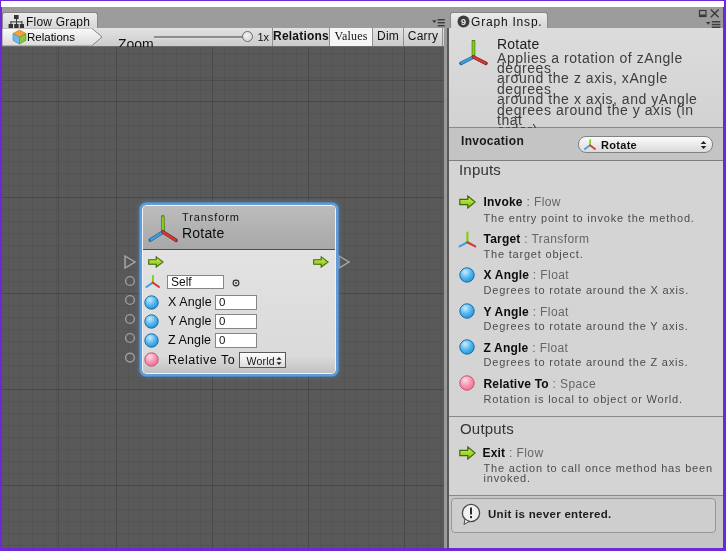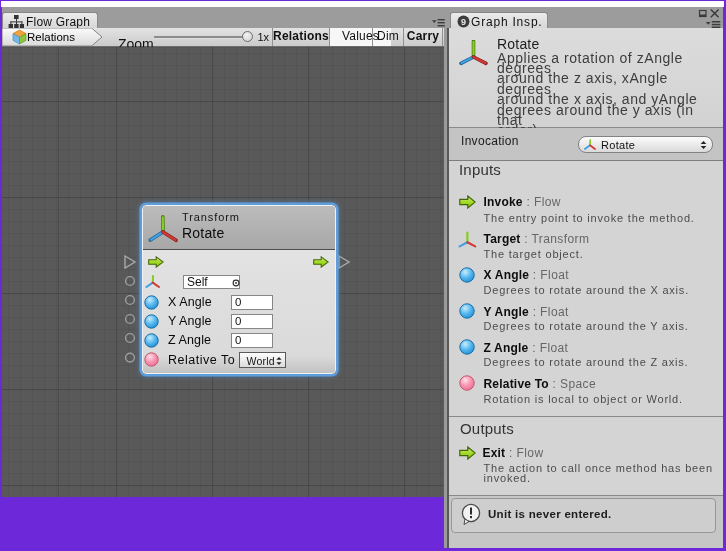--- a/index.html
+++ b/index.html
@@ -8,45 +8,45 @@
 #white{left:1px;top:1px;width:723px;height:6px;background:#fff;}
 #tabbar{left:2px;top:7px;width:721px;height:21px;background:#9c9c9c;}
 .tab{position:absolute;top:5px;height:16px;background:linear-gradient(#ececec,#d6d6d6);border:1px solid #888;border-bottom:none;border-radius:3px 3px 0 0;box-sizing:border-box;font-size:12px;color:#111;}
 #tabL{left:0px;width:96px;}
 #tabR{left:448px;width:98px;}
 .tabtxt{position:absolute;top:1.5px;white-space:nowrap;letter-spacing:0.2px;}
 
 #toolbar{left:2px;top:28px;width:442px;height:18px;background:linear-gradient(#e3e3e3,#cbcbcb);border-bottom:1px solid #6e6e6e;}
 #toolbar .btn{position:absolute;top:0;height:18px;box-sizing:border-box;border-left:1px solid #909090;font-size:12px;color:#111;text-align:center;line-height:17px;letter-spacing:0.2px;}
 
-#canvas{left:2px;top:47px;width:442px;height:450px;background-color:#595959;
+#canvas{left:2px;top:47px;width:442px;height:501px;background-color:#595959;
  background-image:
   repeating-linear-gradient(to right, rgba(0,0,0,0.13) 0 1px, transparent 1px 96px),
   repeating-linear-gradient(to bottom, rgba(0,0,0,0.13) 0 1px, transparent 1px 96px),
   repeating-linear-gradient(to right, rgba(0,0,0,0.055) 0 1px, transparent 1px 12px),
   repeating-linear-gradient(to bottom, rgba(0,0,0,0.055) 0 1px, transparent 1px 12px);
  background-position: 114px 54px, 114px 54px, 6px 6px, 6px 6px;}
 #split{left:444px;top:28px;width:5px;height:520px;background:linear-gradient(to right,#9a9a9a 0 3px,#585858 3px 5px);}
 
 #rp{left:449px;top:28px;width:274px;height:520px;background:#c6c6c6;font-size:12px;color:#222;}
 .sec{position:absolute;left:0;width:274px;background:#d4d4d4;border-bottom:1px solid #8a8a8a;box-sizing:border-box;}
 #secDesc{top:0;height:100px;background:linear-gradient(#dcdcdc,#d2d2d2);}
-#secInv{top:100px;height:33px;background:#c4c4c4;border-bottom:1px solid #7e7e7e;}
+#secInv{top:100px;height:33px;background:#c4c4c4;border-bottom:1px solid #7e7e7e;font-weight:bold;}
 #secIn{top:133px;height:256px;}
 #secOut{top:389px;height:79px;}
 #rp .h1{position:absolute;font-size:15px;color:#333;letter-spacing:0.2px;}
 .iname{font-weight:bold;color:#0d0d0d;font-size:12px;letter-spacing:0.2px;}
 .itype{color:#666;font-size:12px;letter-spacing:0.4px;}
 .irow{position:absolute;white-space:nowrap;}
 .idesc{position:absolute;font-size:11px;color:#4c4c4c;letter-spacing:0.8px;white-space:nowrap;}
 #warn{left:451px;top:498px;width:265px;height:35px;background:#cecece;border:1px solid #979797;border-radius:4px;box-sizing:border-box;font-weight:bold;}
 
 #node{position:absolute;left:140px;top:158px;width:194px;height:169px;background:linear-gradient(#e6e6e6,#dadada 90%,#c2c2c2 100%);border:1px solid #f2f2f2;border-radius:4px;box-shadow:0 0 0 2.5px rgba(95,160,225,0.95),0 0 4px 2.5px rgba(85,150,220,0.5);box-sizing:border-box;}
 #nhead{position:absolute;left:0;top:0;width:192px;height:43px;background:linear-gradient(#bcbcbc,#a8a8a8);border-bottom:1px solid #4d4d4d;border-radius:3px 3px 0 0;}
-.nfield{position:absolute;background:#fff;border:1px solid #868686;font-size:12px;color:#111;box-sizing:border-box;padding-left:3px;margin-left:16px;}
+.nfield{position:absolute;background:#fff;border:1px solid #868686;font-size:12px;color:#111;box-sizing:border-box;padding-left:3px;}
 .nlabel{position:absolute;font-size:12.5px;color:#0a0a0a;white-space:nowrap;letter-spacing:0.1px;}
 #ndrop{position:absolute;left:96px;top:146px;width:47px;height:15.5px;background:linear-gradient(#fdfdfd,#dcdcdc);border:1px solid #5a5a5a;border-radius:0;box-sizing:border-box;font-size:11px;color:#111;}
 </style></head>
 <body>
 <svg width="0" height="0" style="position:absolute">
  <defs>
   <linearGradient id="ag" x1="0" y1="0" x2="0" y2="1">
    <stop offset="0" stop-color="#d2f07e"></stop>
         <stop offset="0.45" stop-color="#a8dd2e"></stop>
         <stop offset="1" stop-color="#7fc800"></stop>
@@ -122,23 +122,23 @@
       <polygon points="8.5,1 15,4.6 8.5,8.2 2,4.6" fill="#f2a13c" stroke="#c97e1a" stroke-width="0.7"></polygon>
       <polygon points="2,4.6 8.5,8.2 8.5,15 2,11.4" fill="#74b9e6" stroke="#4a8cc0" stroke-width="0.7"></polygon>
       <polygon points="15,4.6 8.5,8.2 8.5,15 15,11.4" fill="#8bc53f" stroke="#62952a" stroke-width="0.7"></polygon>
     </svg>
     <div style="position:absolute;left:25px;top:0;font-size:11.5px;line-height:18px;color:#000;">Relations</div>
     <div style="position:absolute;left:116px;top:7px;font-size:14px;line-height:18px;color:#111;">Zoom</div>
     <div style="position:absolute;left:152px;top:8px;width:96px;height:2px;background:#8d8d8d;border-bottom:1px solid #dcdcdc"></div>
     <div style="position:absolute;left:240px;top:3px;width:11px;height:11px;border-radius:50%;background:radial-gradient(circle at 40% 35%,#f2f2f2,#cfcfcf);border:1px solid #6d6d6d;box-sizing:border-box"></div>
     <div style="position:absolute;left:255.5px;top:0;font-size:11px;line-height:18px;color:#111">1x</div>
     <div class="btn" style="left:270px;width:57px;font-weight:bold;">Relations</div>
-    <div class="btn" style="left:327px;width:62px;background:#f7f7f7;">Values</div>
+    <div class="btn" style="left:327px;width:43px;background:#f7f7f7;font-family:Liberation Serif, serif;">Values</div>
     <div class="btn" style="left:370px;width:31px;">Dim</div>
-    <div class="btn" style="left:401px;width:40px;border-right:1px solid #909090;font-weight:bold;">Carry</div>
+    <div class="btn" style="left:401px;width:40px;border-right:1px solid #909090;">Carry</div>
   </div>
   <div class="abs" id="canvas">
 
     <svg style="position:absolute;left:121px;top:207px" width="14" height="16" viewBox="0 0 14 16">
       <polygon points="2,2 12,8 2,14" fill="none" stroke="#a9a9a9" stroke-width="1.4"></polygon>
     </svg>
     <svg style="position:absolute;left:335px;top:207px" width="14" height="16" viewBox="0 0 14 16">
       <polygon points="2,2 12,8 2,14" fill="none" stroke="#a9a9a9" stroke-width="1.4"></polygon>
     </svg>
     <svg style="position:absolute;left:122px;top:228px" width="12" height="90" viewBox="0 0 12 90">

